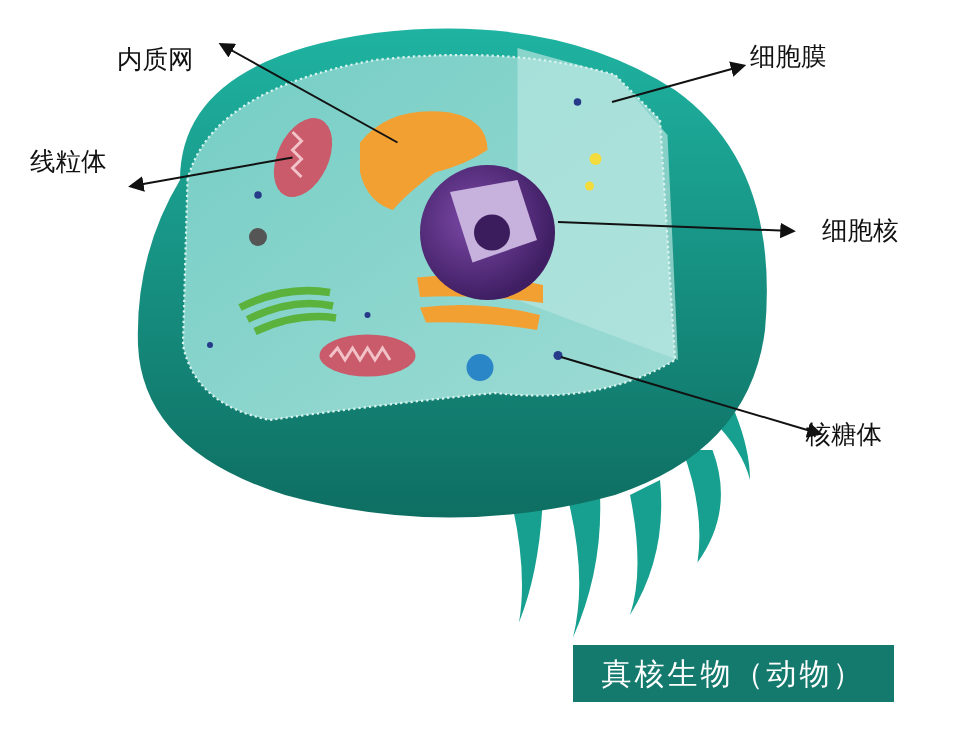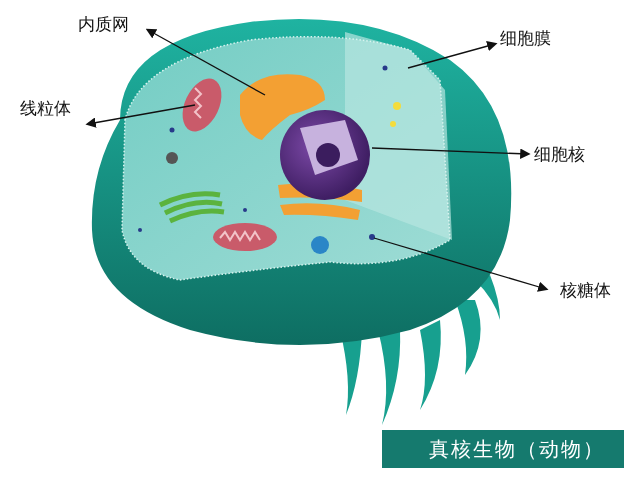--- a/index.html
+++ b/index.html
@@ -3,21 +3,21 @@
 <meta charset="utf-8">
 <style>
   html, body { margin:0; padding:0; background:#ffffff; }
   body { width:640px; height:486px; position:relative; overflow:hidden;
          font-family:"DejaVu Sans", "Liberation Sans", sans-serif; }
   #diagram { position:absolute; left:0; top:0; width:640px; height:486px; }
   .label { position:absolute; font-size:17px; color:#111; white-space:nowrap; line-height:1; }
   .title-box { position:absolute; left:382px; top:430px; width:214px; height:38px;
                background:#157a6e; color:#fff; font-family:"DejaVu Serif", serif;
                font-size:20px; display:flex; align-items:center; justify-content:center;
-               letter-spacing:2px;padding-left:28px; }
+               letter-spacing:2px; }
 </style>
 </head>
 <body>
 
 <svg id="diagram" viewBox="0 0 640 486" xmlns="http://www.w3.org/2000/svg">
   <defs>
     <linearGradient id="outerG" x1="0" y1="0" x2="0" y2="1">
       <stop offset="0" stop-color="#1fb3a1"></stop>
       <stop offset="1" stop-color="#0e6e62"></stop>
     </linearGradient>
@@ -92,19 +92,19 @@
 
   <g stroke="#111" stroke-width="1.3" marker-end="url(#arrow)">
     <line x1="265" y1="95" x2="148" y2="30"></line>
     <line x1="408" y1="68" x2="495" y2="44"></line>
     <line x1="195" y1="105" x2="88" y2="124"></line>
     <line x1="372" y1="148" x2="528" y2="154"></line>
     <line x1="374" y1="238" x2="546" y2="289"></line>
   </g>
 </svg>
 
-<div class="label" style="left:78px;top:16px">内质网</div>
+<div class="label" style="left:78px;top:32px">内质网</div>
 <div class="label" style="left:500px;top:30px">细胞膜</div>
 <div class="label" style="left:20px;top:100px">线粒体</div>
-<div class="label" style="left:534px;top:146px">细胞核</div>
-<div class="label" style="left:560px;top:282px">核糖体</div>
+<div class="label" style="left:548px;top:146px">细胞核</div>
+<div class="label" style="left:537px;top:282px">核糖体</div>
 
 <div class="title-box">真核生物（动物）</div>
 
 </body></html>

